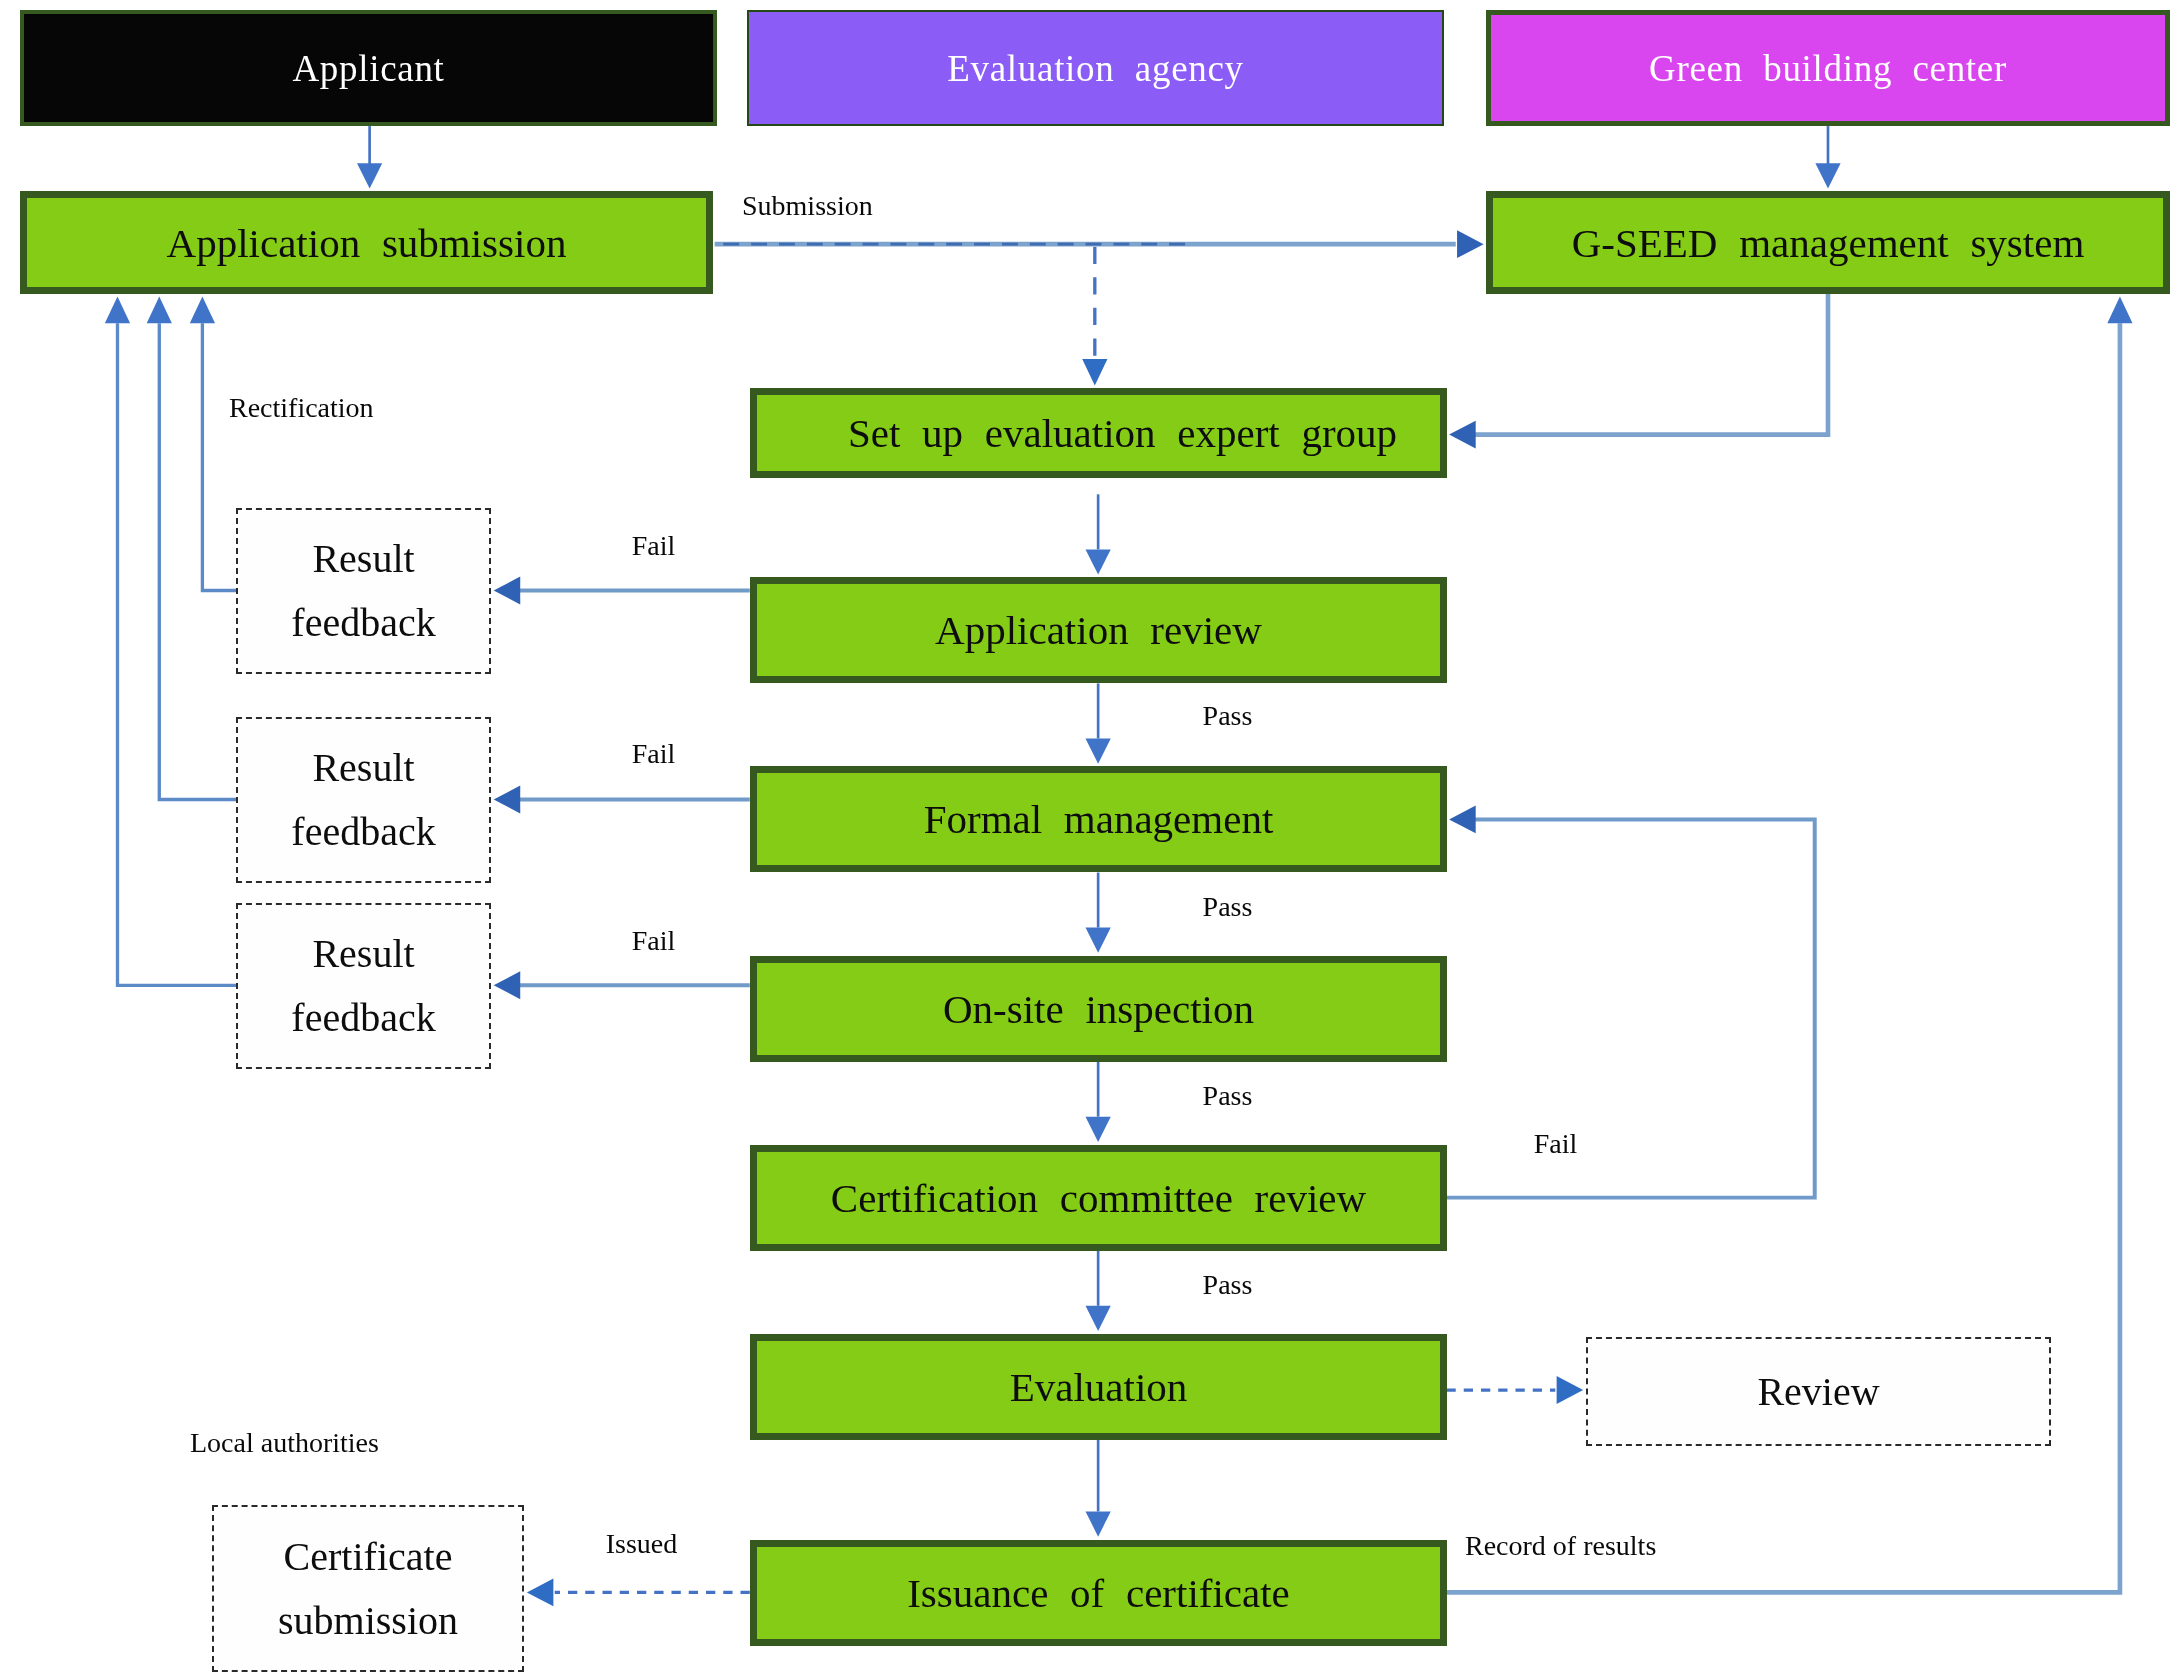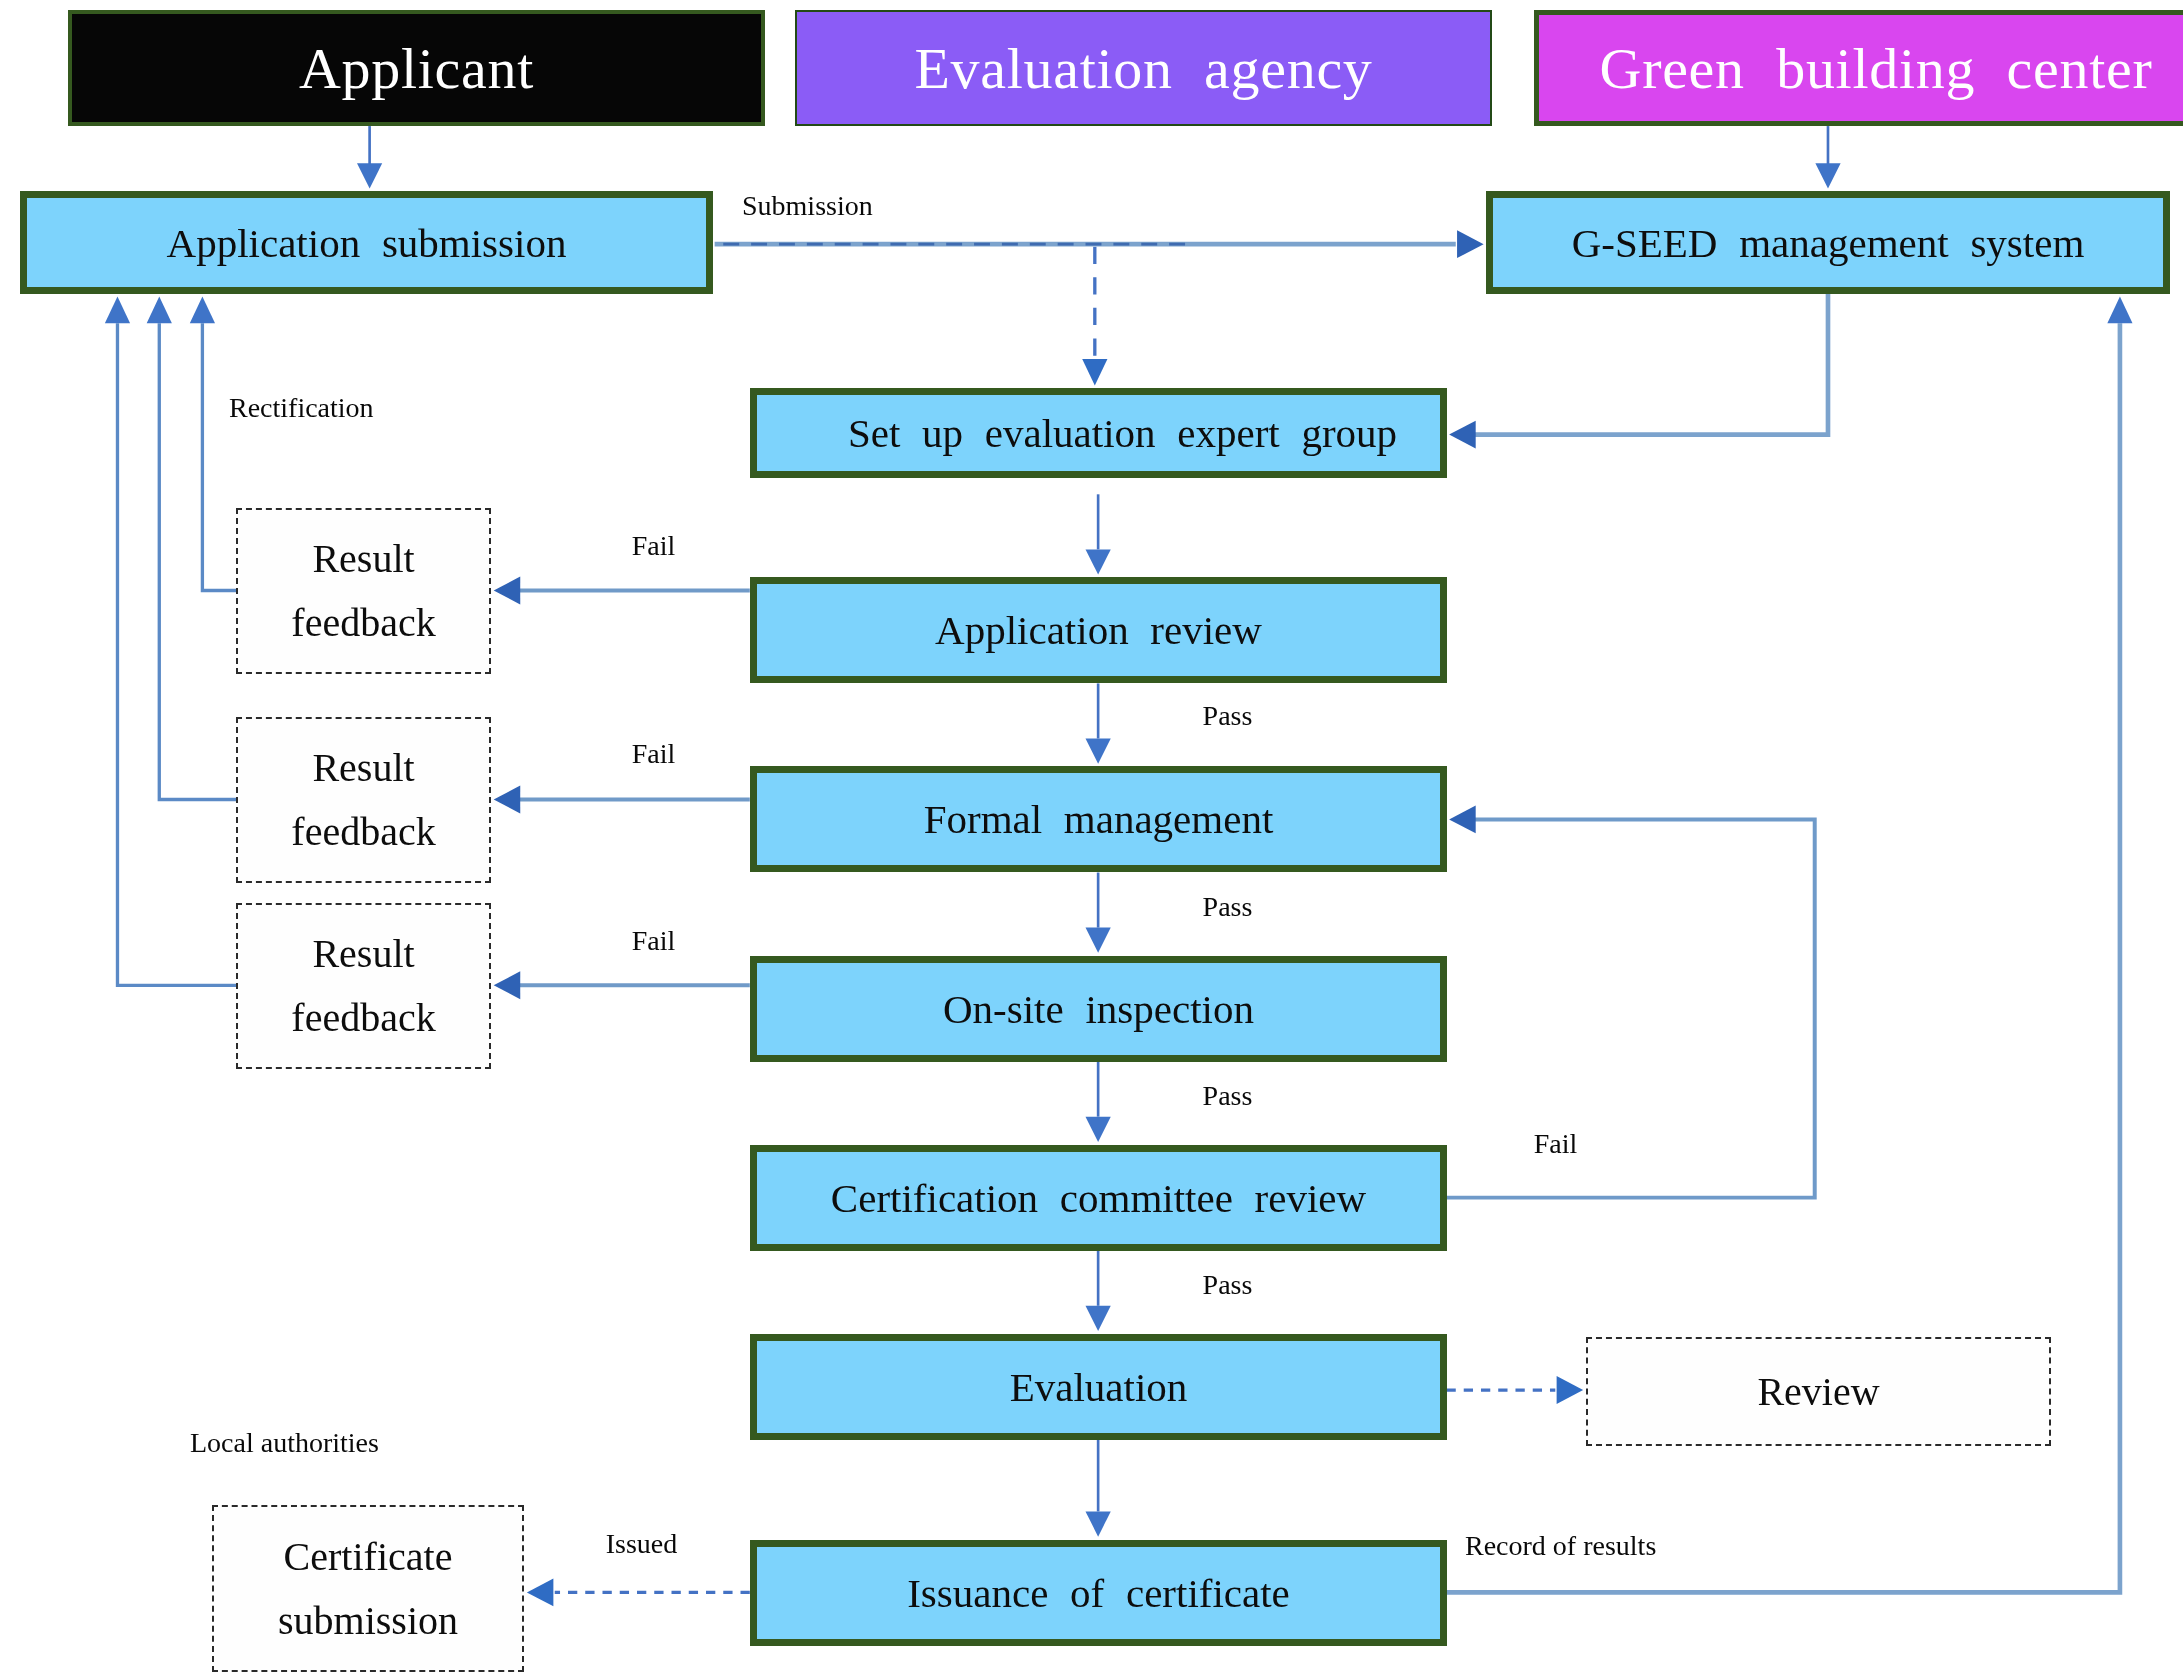--- a/index.html
+++ b/index.html
@@ -14,30 +14,29 @@
   .box{
     position:absolute;
     display:flex;
     align-items:center;
     justify-content:center;
     text-align:center;
     box-sizing:border-box;
     word-spacing:0.28em;
   }
   .hdr{
-    font-size:58px;
+    font-size:37px;
     color:#ffffff;
     letter-spacing:0.7px;
-    margin-left:48px;
   }
   .hdr-applicant{background:#060606;border:4.6px solid #35591f;}
   .hdr-agency{background:#8b5cf6;border:2.7px solid #234a16;}
   .hdr-gbc{background:#d946ef;border:5.3px solid #35591f;}
   .flow{
-    background:#7dd3fc;
+    background:#84cc16;
     border:7.3px solid #35591f;
     font-size:41px;
     color:#0d0d0d;
   }
   .dashedbox{
     background:#fefefe;
     border:2px dashed #2a2a2a;
     font-size:40px;
     color:#0d0d0d;
     line-height:1.6;

